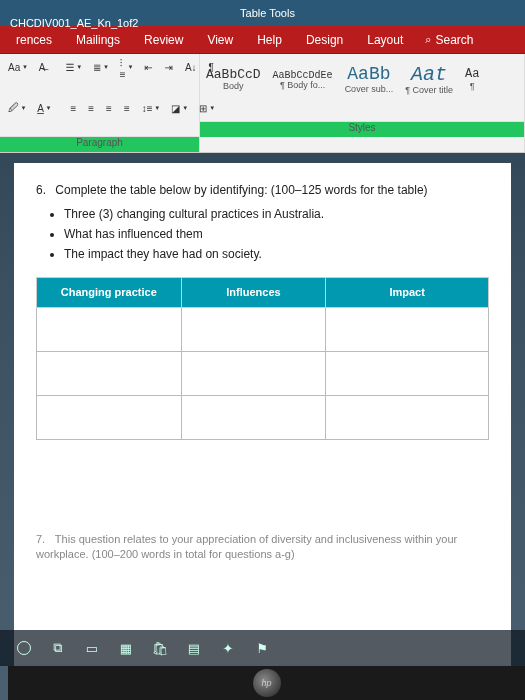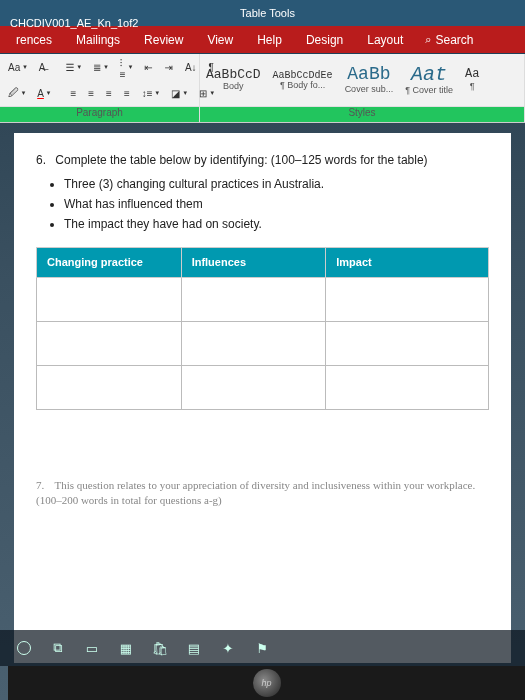--- a/index.html
+++ b/index.html
@@ -41,20 +41,21 @@
   background: #f2f2f2;
   border-bottom: 1px solid #ccc;
   display: flex;
   font-size: 10px;
   color: #333;
 }
 .ribbon-group {
   border-right: 1px solid #ddd;
   display: flex;
   flex-direction: column;
+  gap: 15px;
 }
 .ribbon-row { display: flex; align-items: center; height: 26px; padding: 0 4px; gap: 4px; }
 .ribbon-btn {
   border: 1px solid transparent;
   padding: 1px 3px;
   font-size: 10px;
   cursor: pointer;
   display: inline-flex; align-items: center;
   gap: 2px;
 }
@@ -89,35 +90,34 @@
 .bullets li { list-style: disc; margin: 2px 0; }
 .answer-table {
   width: 100%;
   border-collapse: collapse;
   margin-top: 6px;
   font-size: 11px;
 }
 .answer-table th {
   background: #0099b0;
   color: #fff;
-  text-align: left;
+  text-align: center;
   padding: 6px 10px;
   font-weight: bold;
   border: 1px solid #ccc;
 }
 .answer-table td {
   border: 1px solid #bbb;
   height: 44px;
 }
 .q7 {
-  margin-top: 68px;
+  margin-top: 92px;
   color: #888;
   font-size: 11px;
   line-height: 1.4;
-  font-family: Liberation Serif, serif;
 }
 .taskbar {
   position: absolute;
   bottom: 34px; left: 0; right: 0;
   height: 36px;
   background: rgba(10, 20, 30, 0.7);
   display: flex;
   align-items: center;
   gap: 14px;
   padding: 0 14px;

